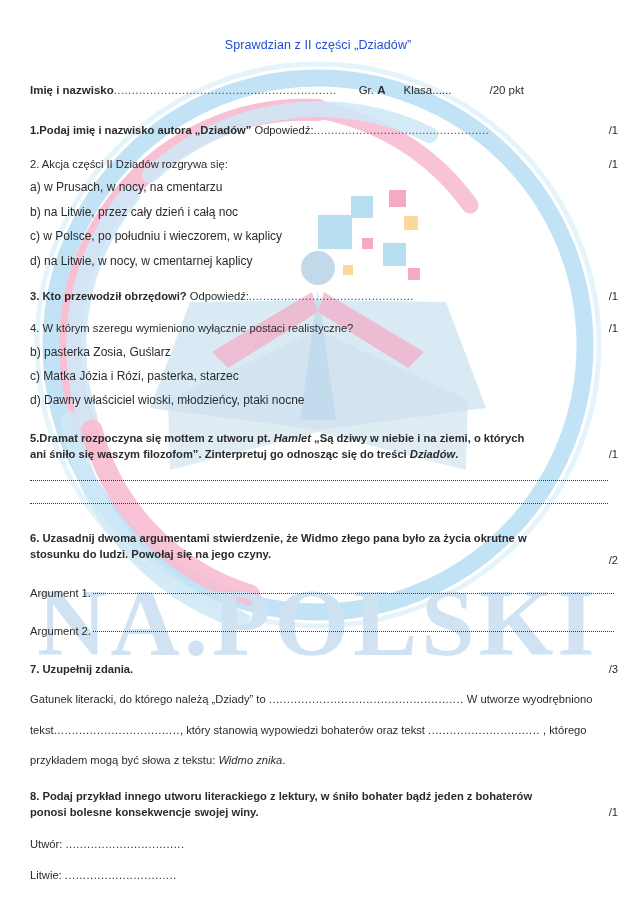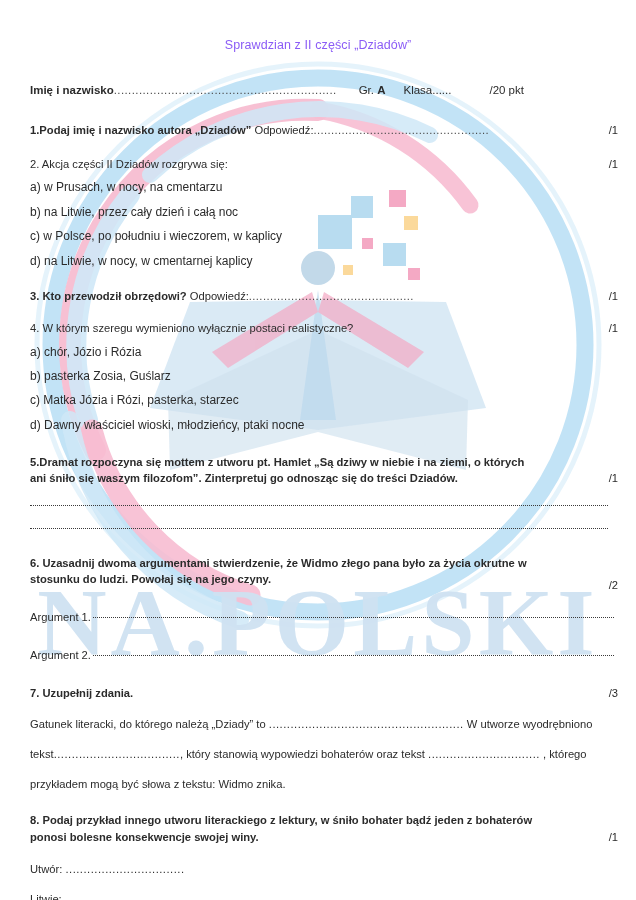--- a/index.html
+++ b/index.html
@@ -29,21 +29,21 @@
   
   #content {
     position: relative;
     z-index: 2;
     padding: 0;
   }
 
   .doc-title {
     text-align: center;
     font-size: 12.5px;
-    color: #8b5cf6;
+    color: #1d4ed8;
     letter-spacing: .1px;
     padding-top: 38px;
   }
 
   .ident-row {
     margin: 32px 0 0 0;
     padding-left: 30px;
     padding-right: 30px;
     font-size: 11.5px;
     white-space: nowrap;
@@ -56,21 +56,21 @@
   .q-block { padding-left: 30px; padding-right: 22px; }
 
   .q-line {
     position: relative;
     font-size: 11.2px;
     line-height: 1.45;
   }
   .q-line.bold { font-weight: bold; }
   .q-head { font-weight: bold; }
   .q-reg  { font-weight: 400; }
-  .it { }
+  .it { font-style: italic; }
 
   .pts {
     position: absolute;
     right: -4px;
     top: 0;
     font-size: 11.2px;
     font-weight: 400;
     color: #2b2b2b;
   }
 
@@ -208,21 +208,20 @@
         <span class="pts">/1</span>
       </div>
 
       <div class="sp-16"></div>
 
       <div class="q-line">
         <span>4.</span>
         <span>W którym szeregu wymieniono wyłącznie postaci realistyczne?</span>
         <span class="pts">/1</span>
       </div>
-      <div class="opt">a) chór, Józio i Rózia</div>
       <div class="opt">b) pasterka Zosia, Guślarz</div>
       <div class="opt">c) Matka Józia i Rózi, pasterka, starzec</div>
       <div class="opt">d) Dawny właściciel wioski, młodzieńcy, ptaki nocne</div>
 
       <div class="sp-20"></div>
 
       <div class="q-line bold">
         <span>5.</span><span>Dramat rozpoczyna się mottem z utworu pt. </span><span class="it">Hamlet</span><span> „Są dziwy w niebie i na ziemi, o których</span>
       </div>
       <div class="q-line bold">

